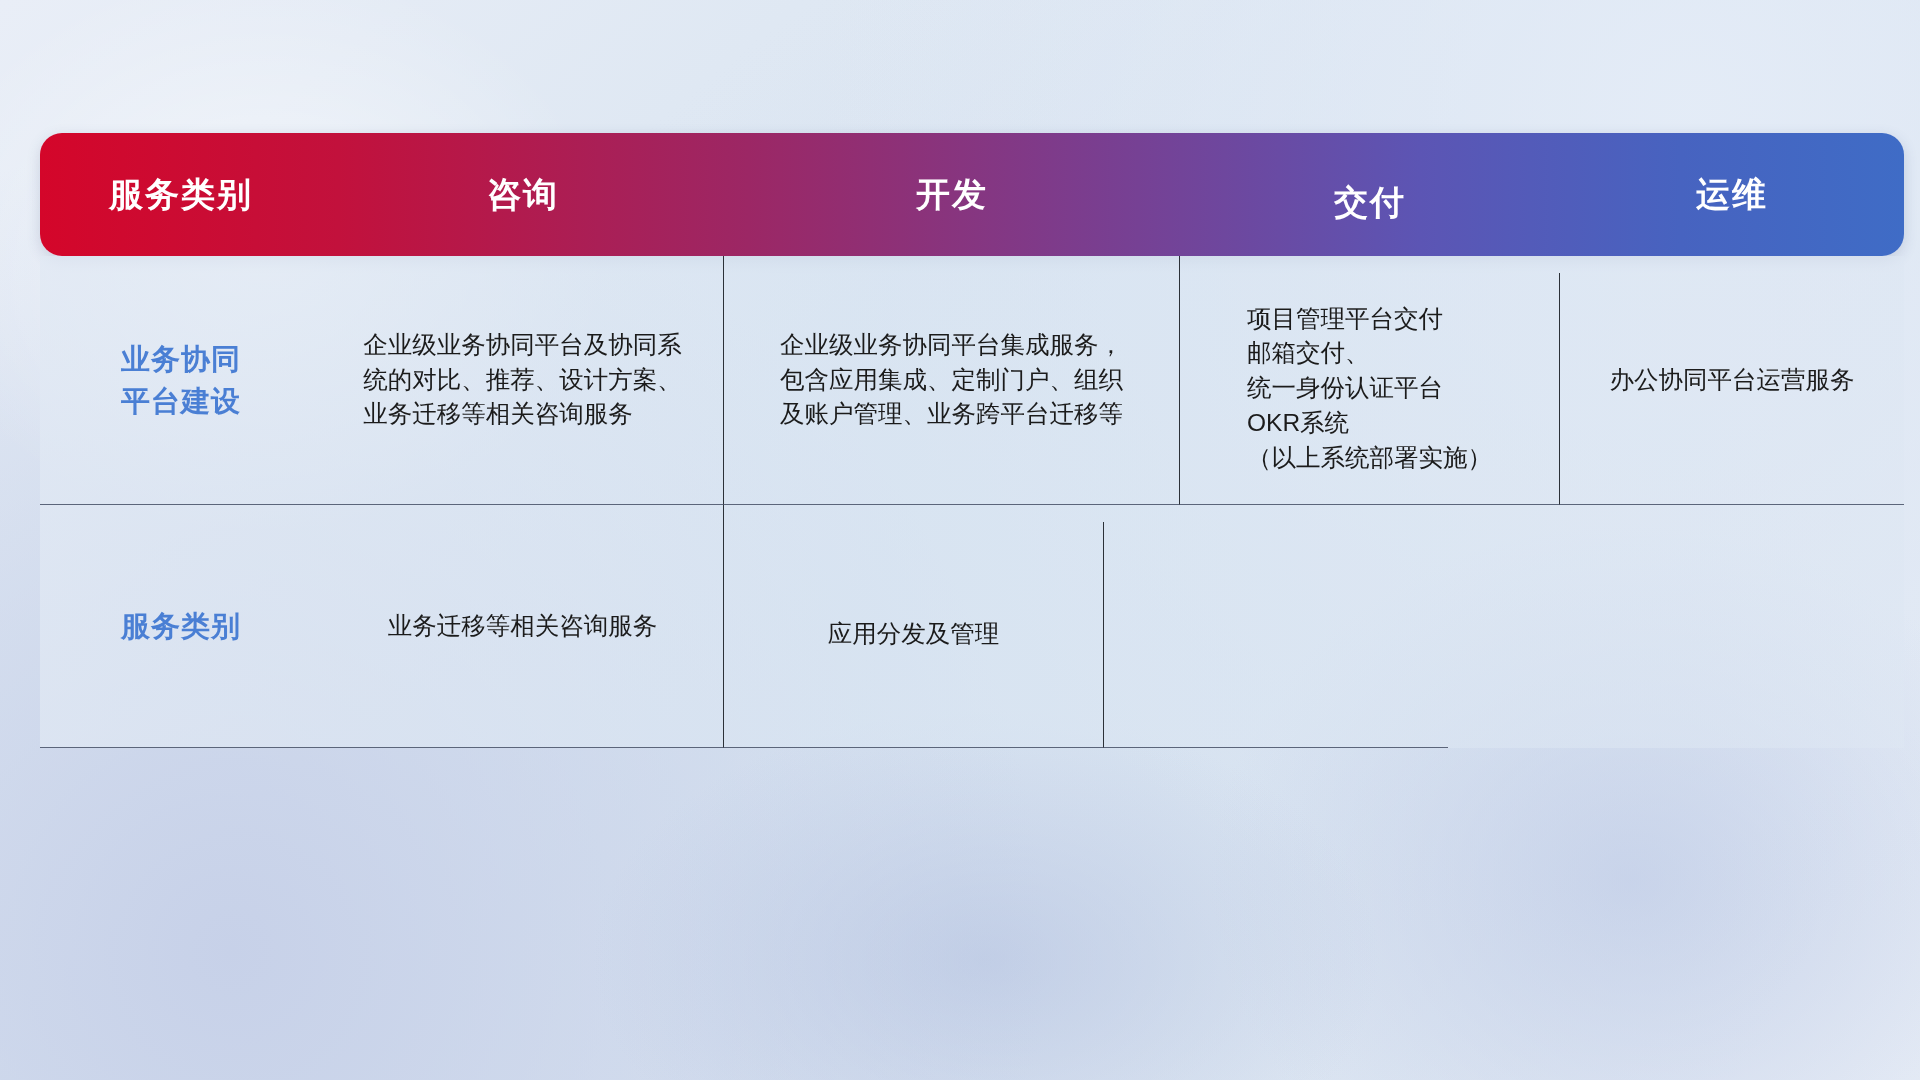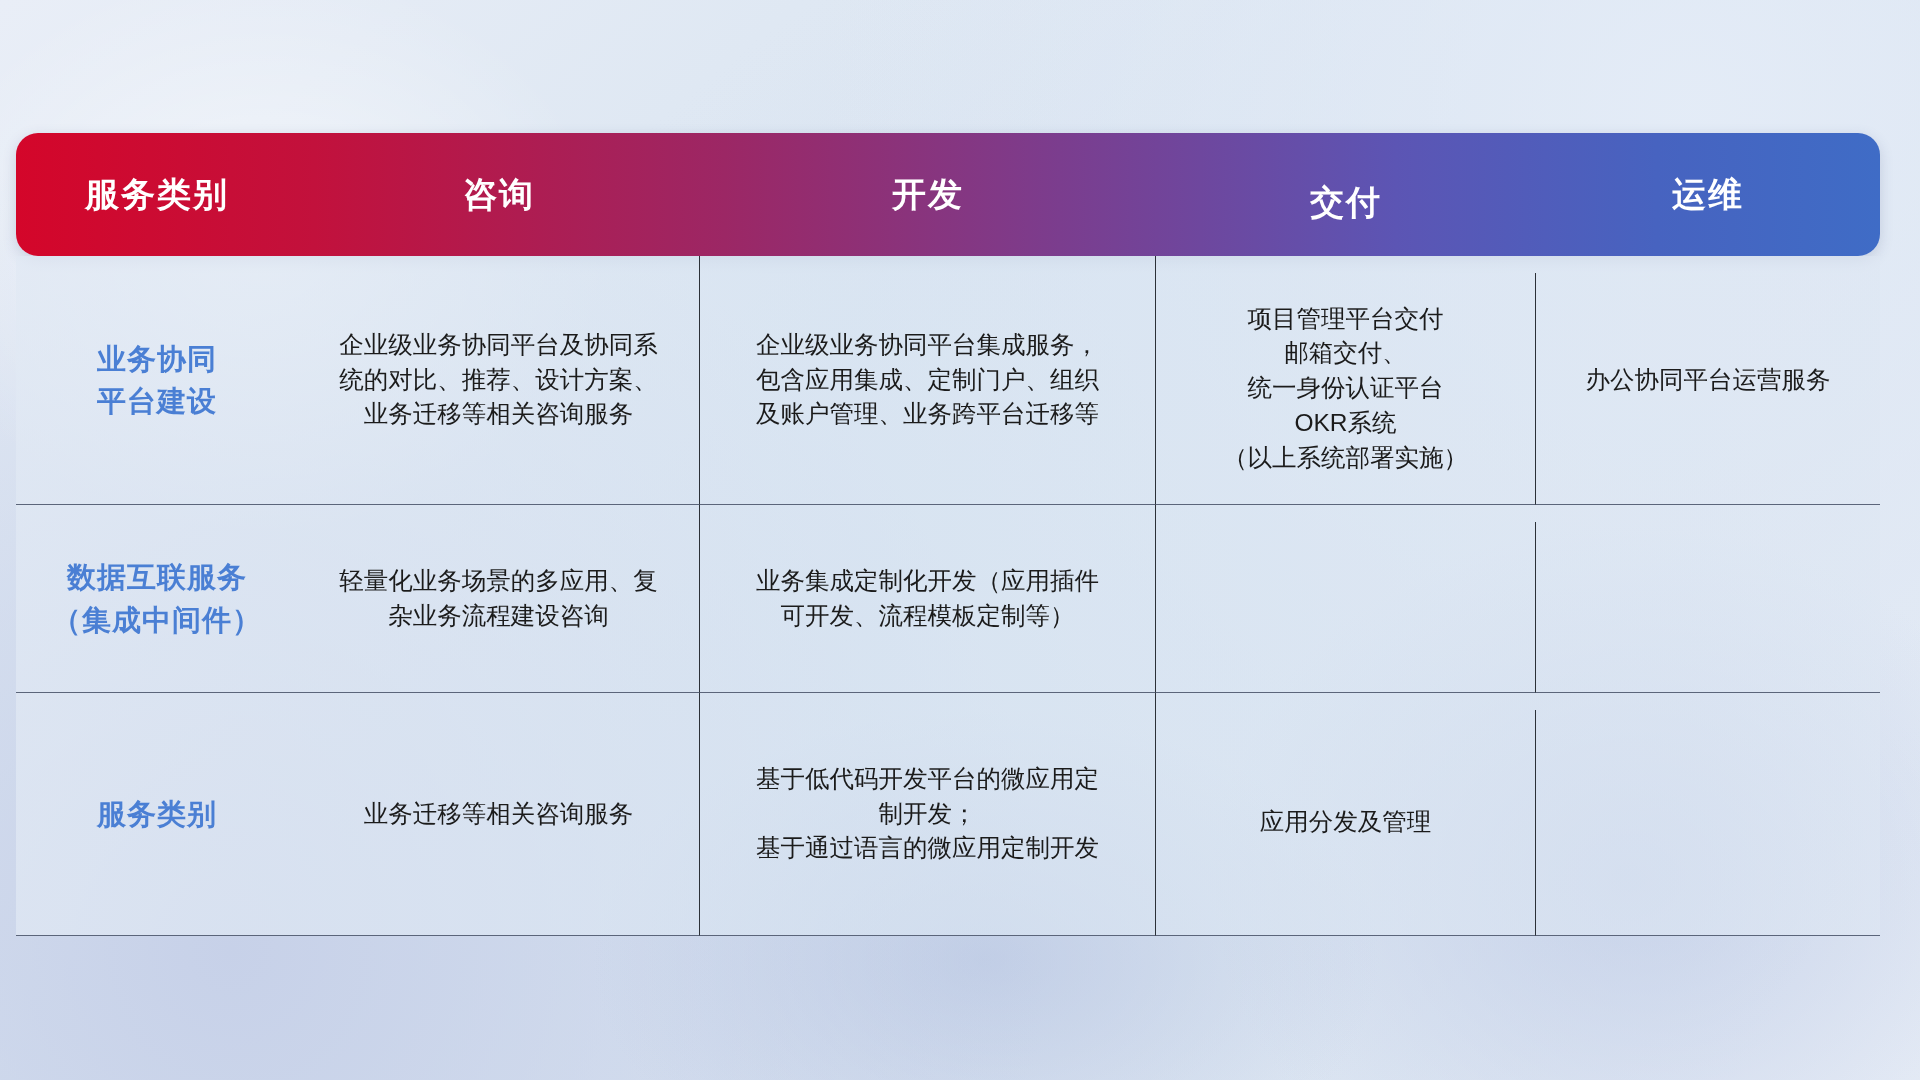--- a/index.html
+++ b/index.html
@@ -38,21 +38,21 @@
   }
   .bg-blob-c {
     position: absolute;
     left: 30%; bottom: -140px;
     width: 820px; height: 520px;
     background: radial-gradient(ellipse at center, rgba(176,190,222,0.55) 0%, rgba(176,190,222,0) 68%);
   }
 
   .table-wrap {
     position: absolute;
-    left: 16px;
+    left: 40px;
     top: 133px;
     width: 1864px;
   }
 
   
   .header-row {
     display: flex;
     height: 123px;
     border-radius: 22px;
     overflow: hidden;
@@ -83,21 +83,21 @@
     background: linear-gradient(100deg, rgba(225,233,244,0.72) 0%, rgba(217,229,242,0.66) 45%, rgba(222,231,243,0.6) 100%);
   }
   .body-row.r0 { height: 249px; }
   .body-row.r1 { height: 188px; }
   .body-row.r2 { height: 243px; }
 
   .cell {
     display: flex;
     align-items: center;
     justify-content: center;
-    text-align: center;
+    text-align: left;
     padding: 6px 14px;
     box-sizing: border-box;
     color: #1b1b1b;
     font-size: 24.5px;
     line-height: 1.42;
     border-bottom: 1.6px solid #5b657a;
   }
   .body-row.r2 .cell { border-bottom: 1.6px solid #5b657a; }
 
   .cell.cat {
@@ -156,52 +156,27 @@
 邮箱交付、
 统一身份认证平台
 OKR系统
 （以上系统部署实施）</span>
         </div>
       <div class="cell col-4">
           <span class="cell-text">办公协同平台运营服务</span>
         </div>
     </div>
 
-    <div class="body-row r1">
-      <div class="cell cat col-0">
-          <span class="cell-text">数据互联服务
-（集成中间件）</span>
-        </div>
-      <div class="cell col-1 vline-after">
-          <span class="cell-text">轻量化业务场景的多应用、复
-杂业务流程建设咨询</span>
-        </div>
-      <div class="cell col-2 vline-after">
-          <span class="cell-text">业务集成定制化开发（应用插件
-可开发、流程模板定制等）</span>
-        </div>
-      <div class="cell col-3 vline-after">
-          <span class="cell-text"></span>
-        </div>
-      <div class="cell col-4">
-          <span class="cell-text"></span>
-        </div>
-    </div>
 
     <div class="body-row r2">
       <div class="cell cat col-0">
           <span class="cell-text">服务类别</span>
         </div>
       <div class="cell col-1 vline-after">
           <span class="cell-text">业务迁移等相关咨询服务</span>
-        </div>
-      <div class="cell col-2 vline-after">
-          <span class="cell-text">基于低代码开发平台的微应用定
-制开发；
-基于通过语言的微应用定制开发</span>
         </div>
       <div class="cell col-3 vline-after">
           <span class="cell-text">应用分发及管理</span>
         </div>
       <div class="cell col-4">
           <span class="cell-text"></span>
         </div>
     </div>
 
   </div>

